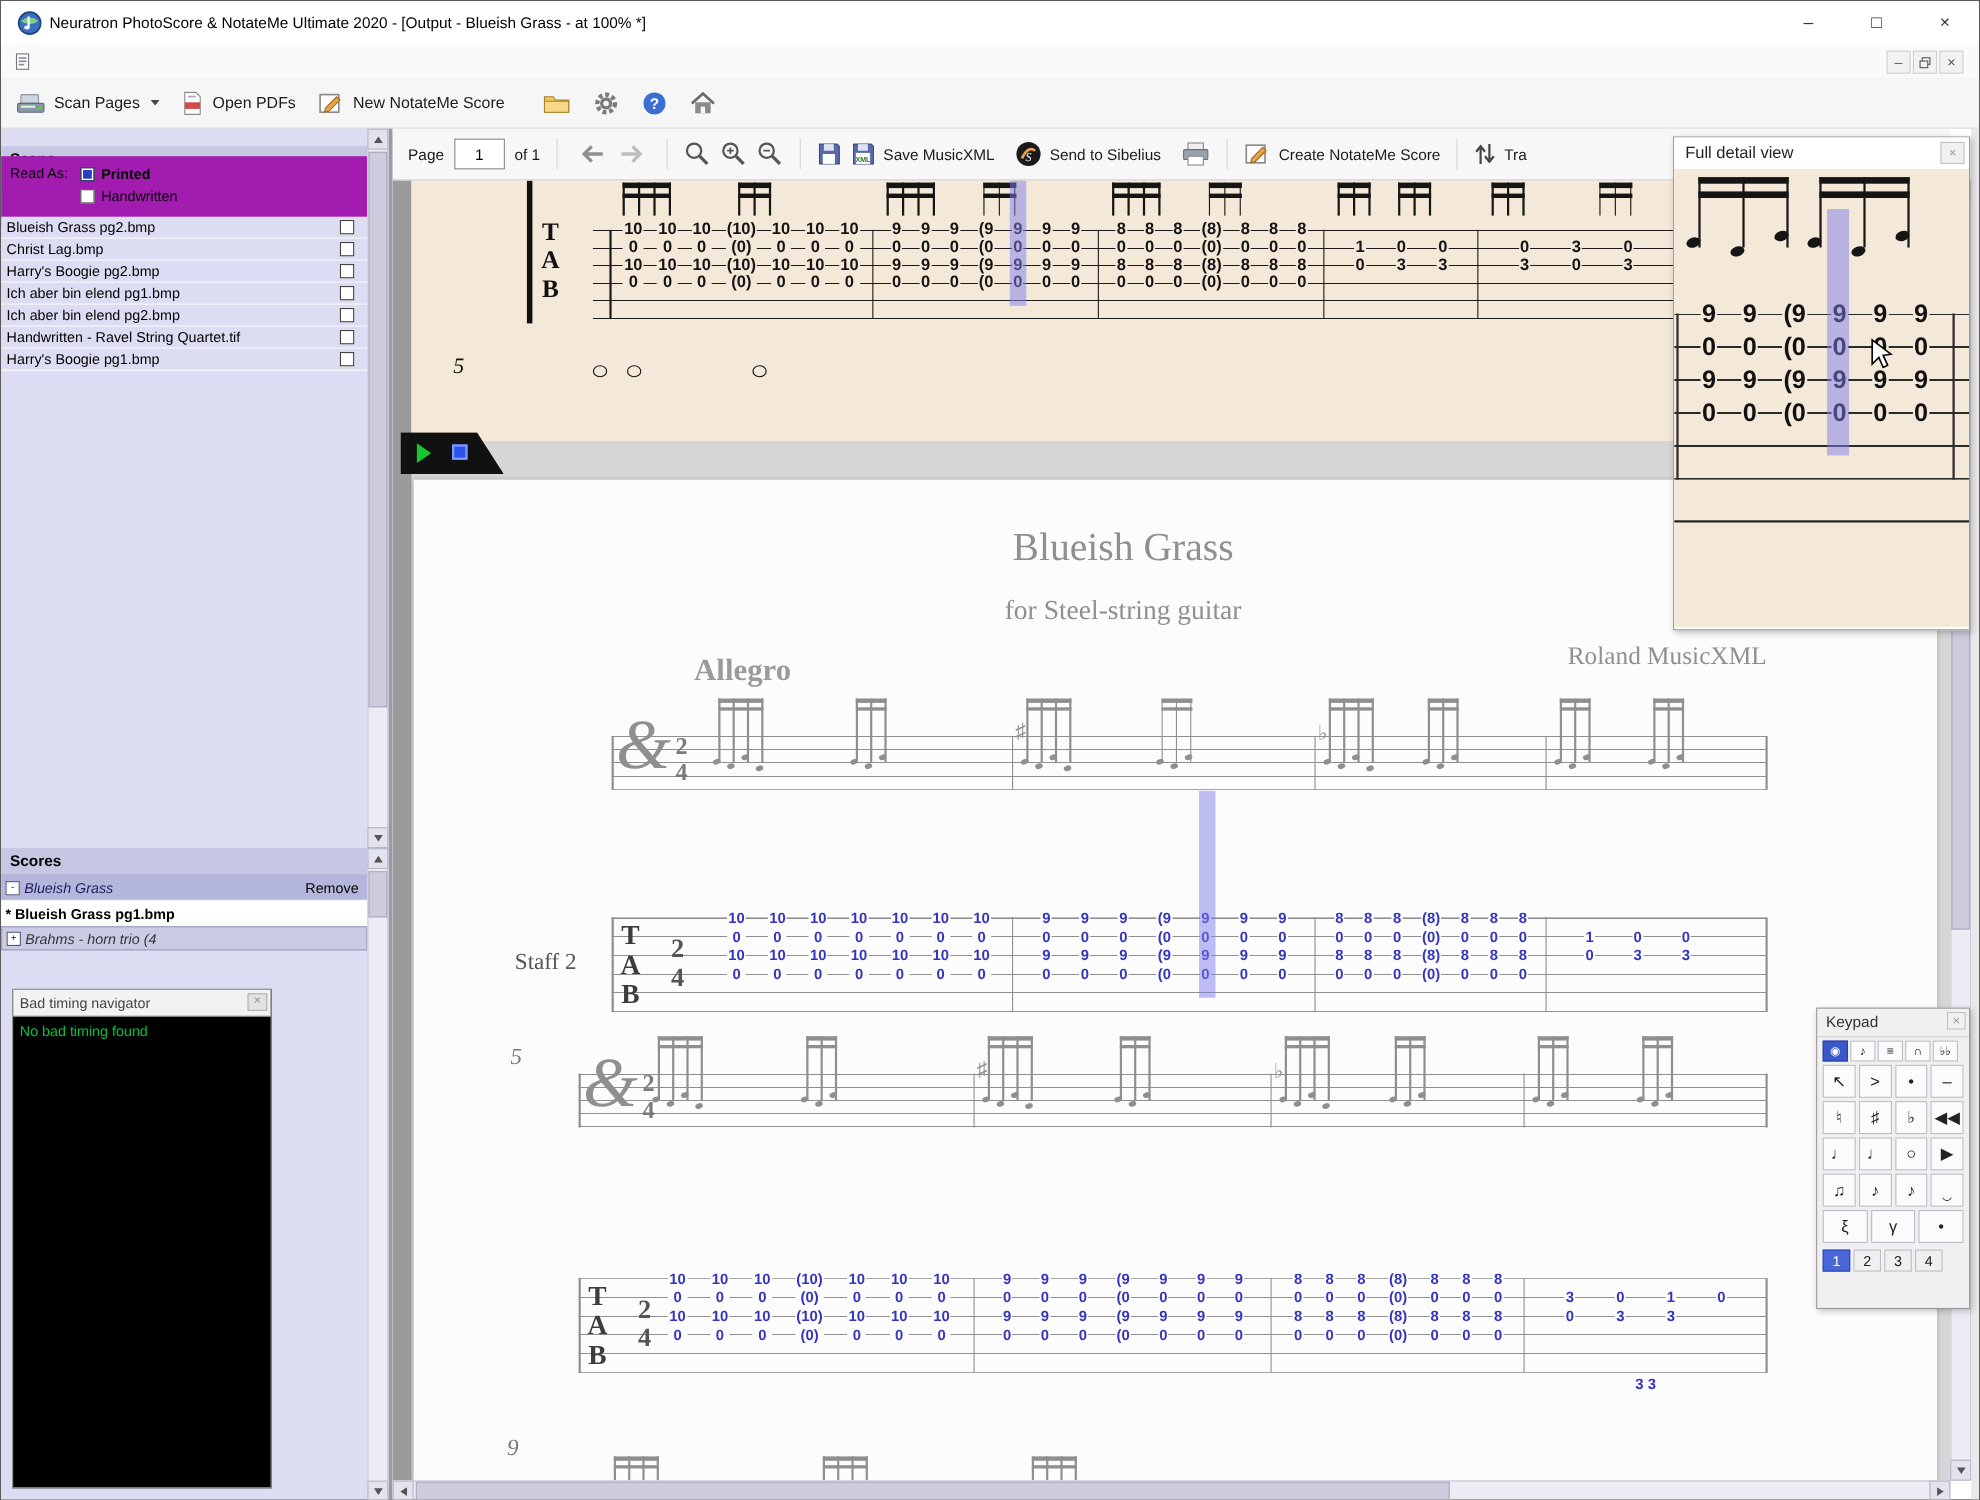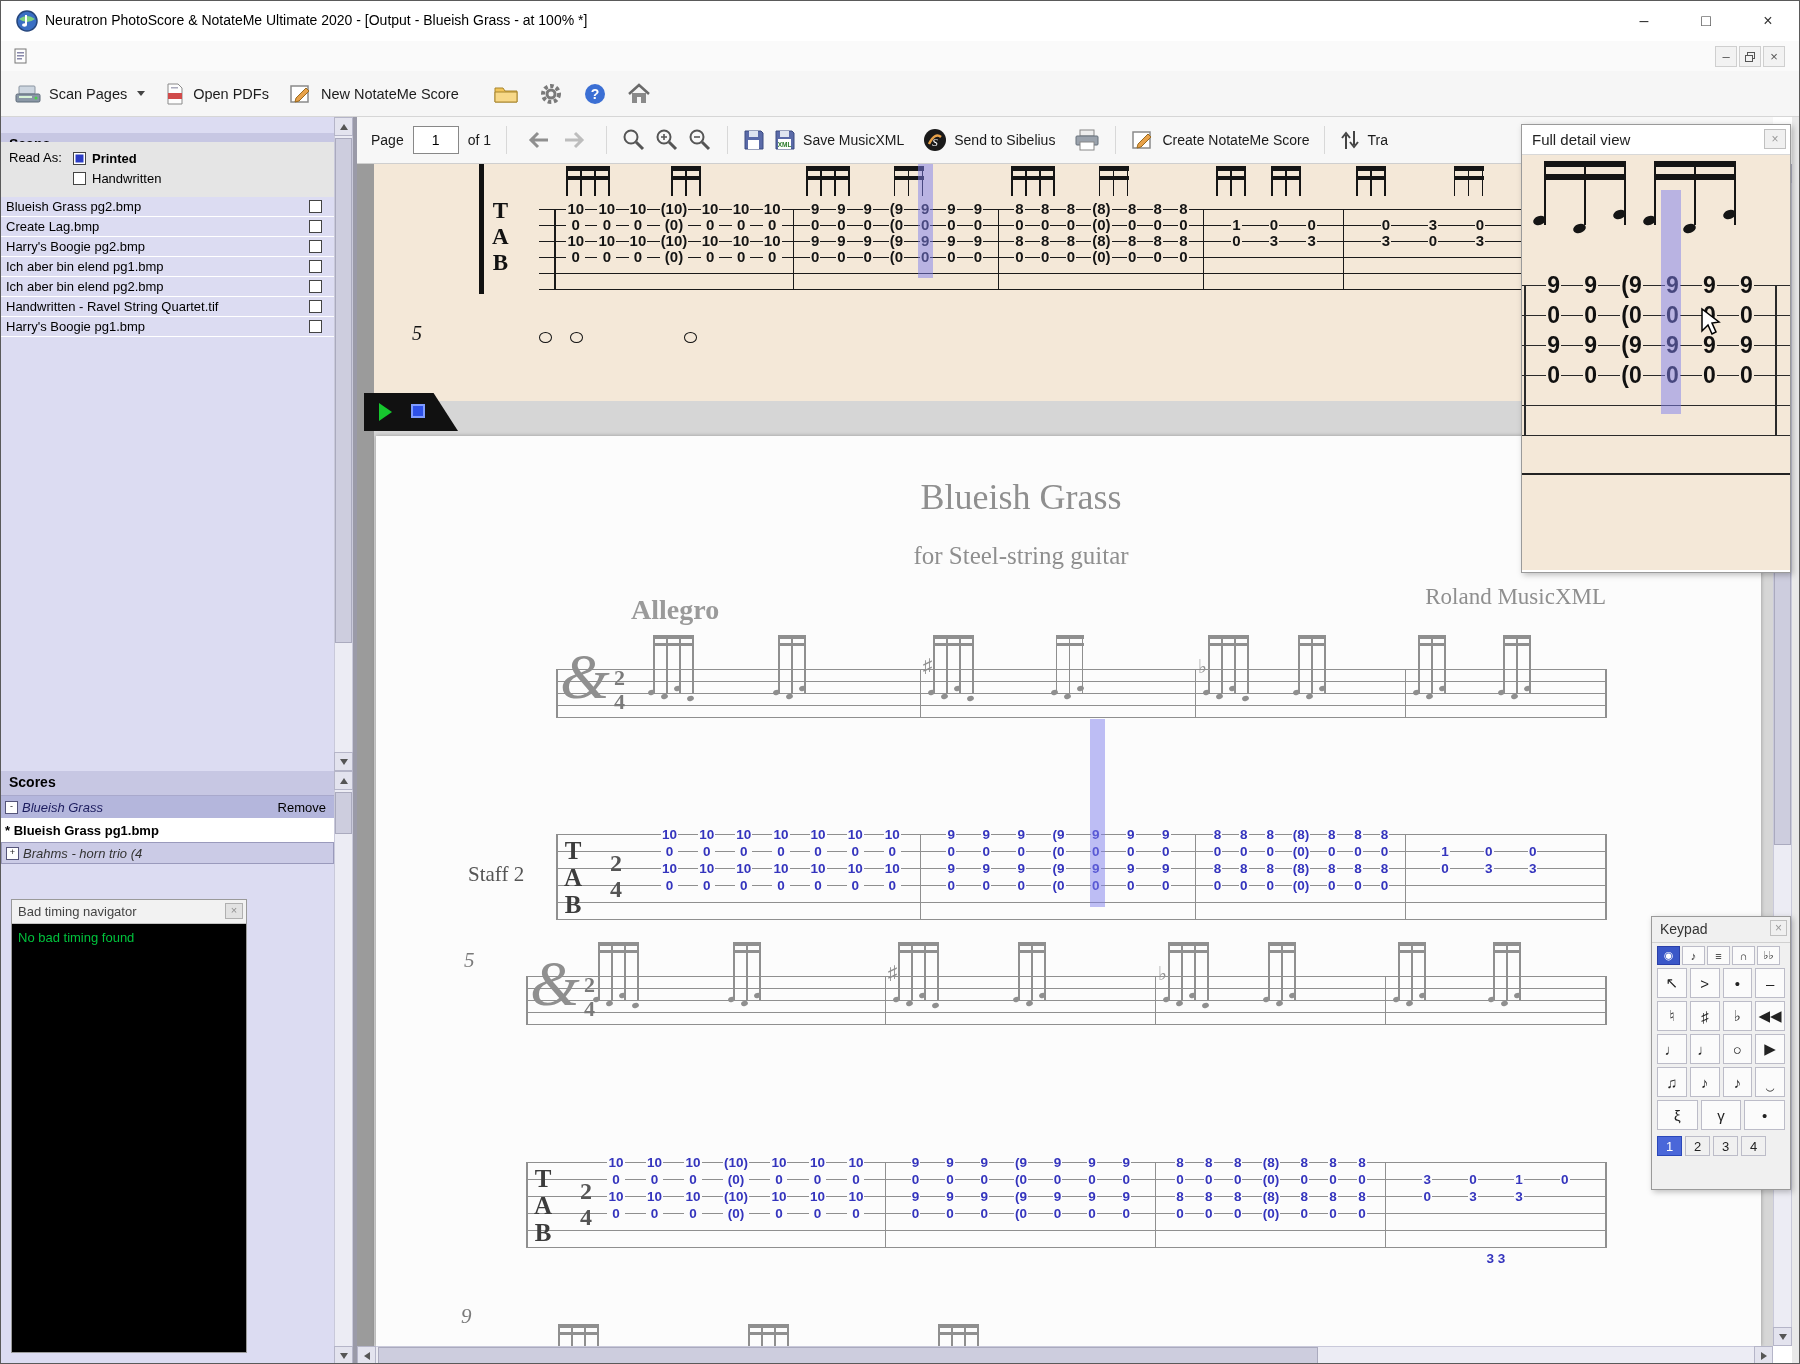--- a/index.html
+++ b/index.html
@@ -158,40 +158,40 @@
       </svg>
     </div>
   </div>
 
   <div class="abs" style="left:0;top:116px;width:352px;height:1248px;background:#dcdcf2"></div>
   <div class="abs" style="left:352px;top:116px;width:4px;height:1248px;background:#9a9aa8"></div>
 
   <div class="abs panel-header" style="left:0;top:132px;width:333px;height:40px">
     <span>Scans</span>
   </div>
-  <div class="abs" style="left:0;top:141px;width:333px;height:64px;background:#e5e5e5">
+  <div class="abs" style="left:0;top:141px;width:333px;height:64px;background:#a21caf">
     <span class="abs" style="left:8px;top:8px;font-size:13px">Read As:</span>
     <div class="abs" style="left:72px;top:6px">
         <div class="readas-row">
           <div class="cb cb-on"></div>
           <div class="readas-label" style="font-weight: bold; text-align: right;">Printed</div>
         </div>
         <div class="readas-row">
           <div class="cb"></div>
           <div class="readas-label">Handwritten</div>
         </div>
       </div>
   </div>
   <div class="abs" style="left:0;top:196px;width:333px">
       <div class="scan-row">
         <div class="scan-label">Blueish Grass pg2.bmp</div>
         <div class="cb scan-cb"></div>
       </div>
       <div class="scan-row">
-        <div class="scan-label">Create Lag.bmp</div>
+        <div class="scan-label">Christ Lag.bmp</div>
         <div class="cb scan-cb"></div>
       </div>
       <div class="scan-row">
         <div class="scan-label">Harry's Boogie pg2.bmp</div>
         <div class="cb scan-cb"></div>
       </div>
       <div class="scan-row">
         <div class="scan-label">Ich aber bin elend pg1.bmp</div>
         <div class="cb scan-cb"></div>
       </div>

